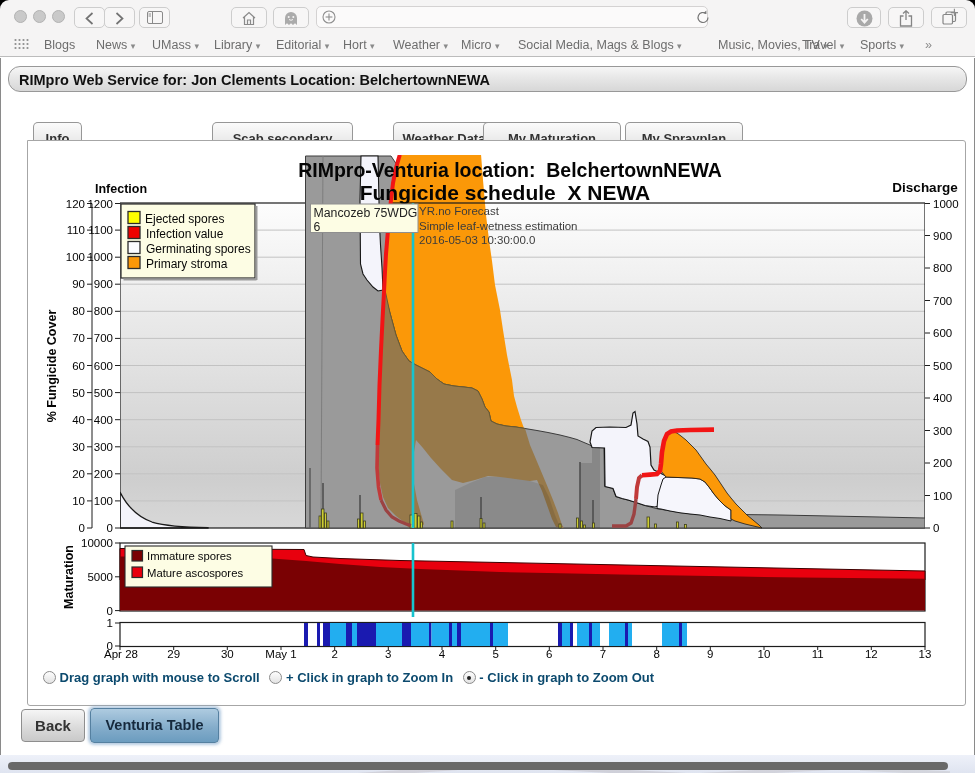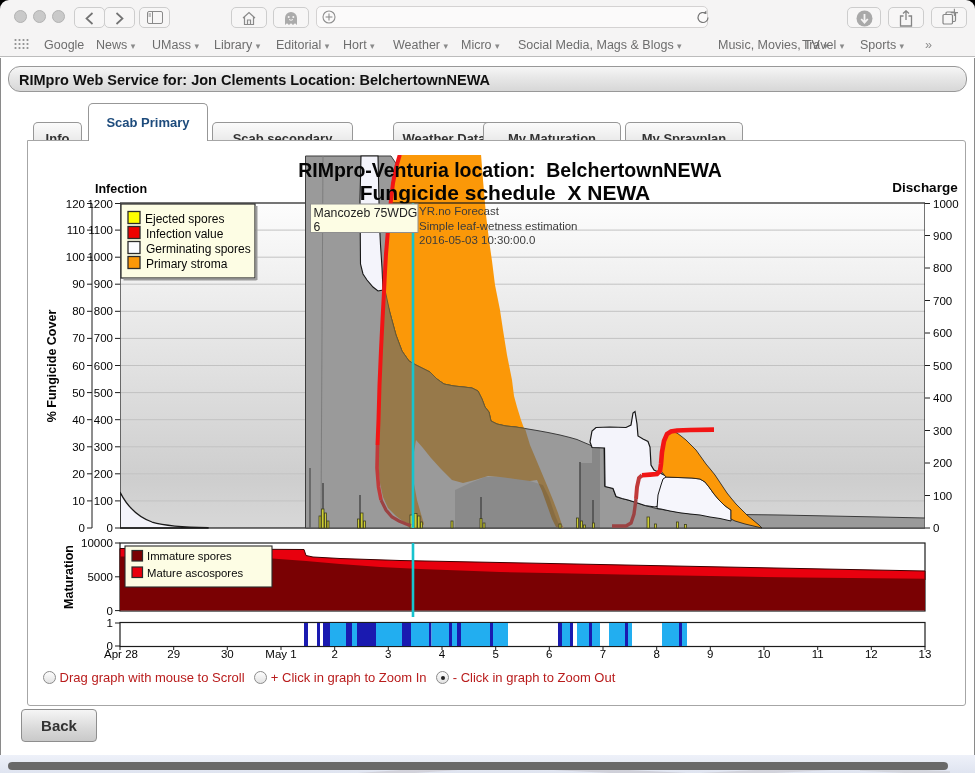--- a/index.html
+++ b/index.html
@@ -20,26 +20,26 @@
 
   
   #hdrbar { left:8px; top:66px; width:959px; height:26px; background:linear-gradient(#f6f6f6,#e7e7e7 45%,#d7d7d7); border:1px solid #989898; border-radius:12px; }
   #hdrbar span { position:absolute; left:10px; top:5px; font-size:14.5px; font-weight:bold; color:#111; }
   .tab { position:absolute; top:122px; height:35px; background:linear-gradient(#fbfbfb,#e9e9e9 55%,#d3d3d3); border:1px solid #979797; border-bottom:none; border-radius:5px 5px 0 0; font-size:13px; font-weight:bold; color:#333; text-align:center; }
   .tab div { margin-top:8px; }
   #tabactive { top:103px; height:38px; background:#fff; color:#1d4b7c; z-index:5; }
   #panel { left:27px; top:140px; width:939px; height:566px; background:#fff; border:1px solid #a6a6a6; border-radius:0 3px 3px 3px; }
 
   
-  #radiorow { left:43px; top:670px; height:18px; font-size:13px; font-weight:normal; color:#b91c1c; white-space:nowrap;text-align:center; }
+  #radiorow { left:43px; top:670px; height:18px; font-size:13px; font-weight:bold; color:#0c4a6e; white-space:nowrap;text-align:center; }
   .rad { display:inline-block; width:13px; height:13px; border-radius:50%; border:1px solid #8b8b8b; background:linear-gradient(#fdfdfd,#e3e3e3); vertical-align:-2px; position:relative; }
   .rad.sel:after { content:""; position:absolute; left:3.5px; top:3.5px; width:4px; height:4px; border-radius:50%; background:#222; }
 
   
-  #backbtn { left:21px; top:709px; width:76px; height:33px; background:linear-gradient(#f5f5f5,#d9d9d9 60%,#c9c9c9); border:1px solid #8e8e8e; border-radius:4px; font-size:15px; font-weight:bold; color:#333; text-align:center; line-height:31px; }
+  #backbtn { left:21px; top:709px; width:64px; height:33px; background:linear-gradient(#f5f5f5,#d9d9d9 60%,#c9c9c9); border:1px solid #8e8e8e; border-radius:4px; font-size:15px; font-weight:bold; color:#333; text-align:center; line-height:31px; }
   #ventbtn { left:90px; top:708px; width:129px; height:35px; background:linear-gradient(#aecbe0,#85adcb 55%,#6b9cbf); border:1px solid #5580a0; border-radius:4px; box-shadow:0 0 3px 2px rgba(120,160,200,.55); font-size:14.5px; font-weight:bold; color:#16293d; text-align:center; line-height:33px; }
 
   
   #desk { left:0; top:755px; width:975px; height:18px; background:linear-gradient(#eef1f9,#dfe4f0); }
   #scrollthumb { left:8px; top:762px; width:940px; height:8px; background:#696969; border-radius:4px; }
   #winbottom { left:0; top:58px; width:975px; height:697px; border-left:1px solid #8a8a8a; border-right:1px solid #8a8a8a; pointer-events:none; }
 </style>
 </head>
 <body>
 <div id="page">
@@ -115,21 +115,21 @@
           <circle cx="1.5" cy="6" r="1.1"></circle>
           <circle cx="5.5" cy="6" r="1.1"></circle>
           <circle cx="9.5" cy="6" r="1.1"></circle>
           <circle cx="13.5" cy="6" r="1.1"></circle>
           <circle cx="1.5" cy="10" r="1.1"></circle>
           <circle cx="5.5" cy="10" r="1.1"></circle>
           <circle cx="9.5" cy="10" r="1.1"></circle>
           <circle cx="13.5" cy="10" r="1.1"></circle>
         </g>
       </svg></div>
-  <div class="bm" style="left:44px;">Google</div>
+  <div class="bm" style="left:44px;">Blogs</div>
   <div class="bm" style="left:96px;">News <span class="car">▾</span></div>
   <div class="bm" style="left:152px;">UMass <span class="car">▾</span></div>
   <div class="bm" style="left:214px;">Library <span class="car">▾</span></div>
   <div class="bm" style="left:276px;">Editorial <span class="car">▾</span></div>
   <div class="bm" style="left:343px;">Hort <span class="car">▾</span></div>
   <div class="bm" style="left:393px;">Weather <span class="car">▾</span></div>
   <div class="bm" style="left:461px;">Micro <span class="car">▾</span></div>
   <div class="bm" style="left:518px;">Social Media, Mags &amp; Blogs <span class="car">▾</span></div>
   <div class="bm" style="left:690px;margin-left:28px;">Music, Movies, TV <span class="car">▾</span></div>
   <div class="bm" style="left:802px;">Travel <span class="car">▾</span></div>
@@ -138,23 +138,20 @@
   <div class="bm" style="left:950px; font-size:15px; color:#8a8a8a; top:3px;">+</div>
 
   <div class="abs" id="winbottom"></div>
 
   <div class="abs" id="hdrbar">
       <span>RIMpro Web Service for: Jon Clements Location: BelchertownNEWA</span>
     </div>
 
   <div class="tab" style="left:33px; width:49px;">
       <div>Info</div>
-    </div>
-  <div class="tab" id="tabactive" style="left:88px; width:120px;">
-      <div style="margin-top:11px;">Scab Primary</div>
     </div>
   <div class="tab" style="left:212px; width:141px;">
       <div>Scab secondary</div>
     </div>
   <div class="tab" style="left:357px; width:102px;margin-left:36px;">
       <div>Weather Data</div>
     </div>
   <div class="tab" style="left:483px; width:138px;">
       <div>My Maturation</div>
     </div>
@@ -503,20 +500,21 @@
     </g>
   </svg>
 
   <div class="abs" id="radiorow">
     <span class="rad"></span> Drag graph with mouse to Scroll
     <span class="rad" style="margin-left:6px;"></span> + Click in graph to Zoom In
     <span class="rad sel" style="margin-left:6px;"></span> - Click in graph to Zoom Out
   </div>
 
   <div class="abs" id="backbtn">Back</div>
+  <div class="abs" id="ventbtn">Venturia Table</div>
 
   <div class="abs" id="desk"></div>
   <div class="abs" style="left:350px;top:769px;width:130px;height:4px;background:rgba(150,130,120,0.18);transform:rotate(-4deg);"></div>
   <div class="abs" style="left:520px;top:769px;width:180px;height:4px;background:rgba(140,125,125,0.20);transform:rotate(3deg);"></div>
   <div class="abs" style="left:700px;top:769px;width:150px;height:4px;background:rgba(150,135,125,0.18);transform:rotate(-3deg);"></div>
   <div class="abs" style="left:860px;top:769px;width:90px;height:4px;background:rgba(145,130,120,0.16);transform:rotate(3deg);"></div>
   <div class="abs" id="scrollthumb"></div>
 </div>
 
 </body></html>

